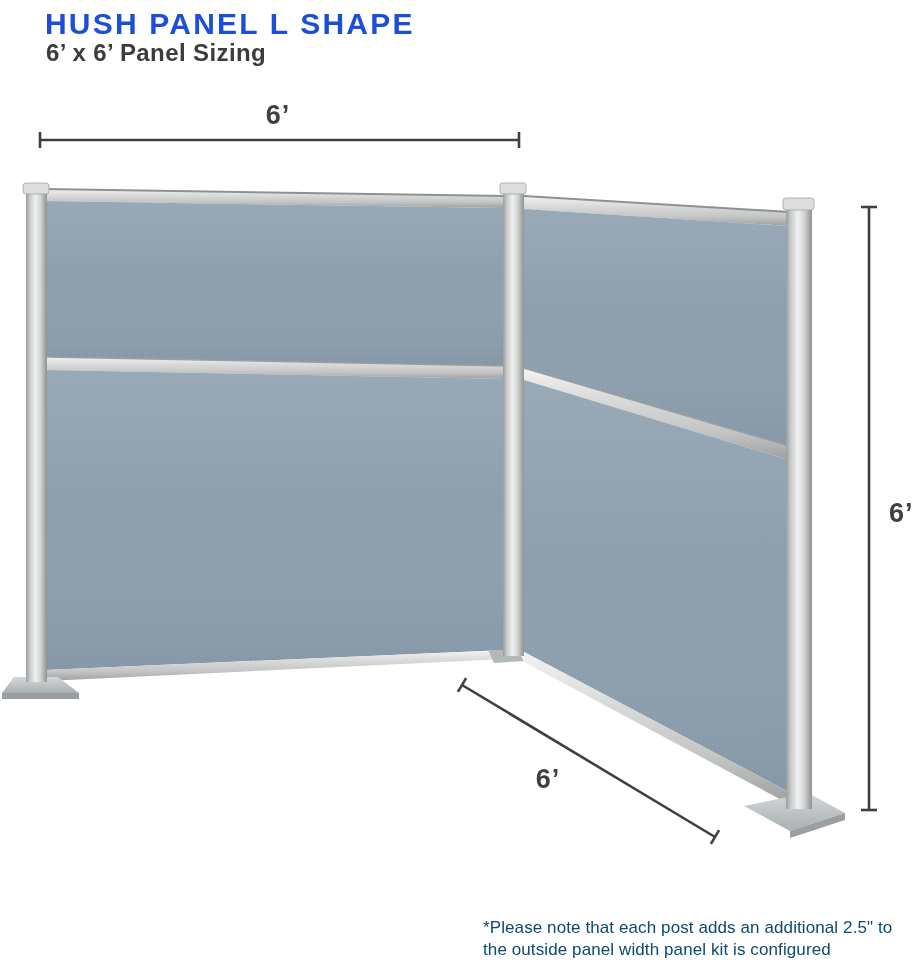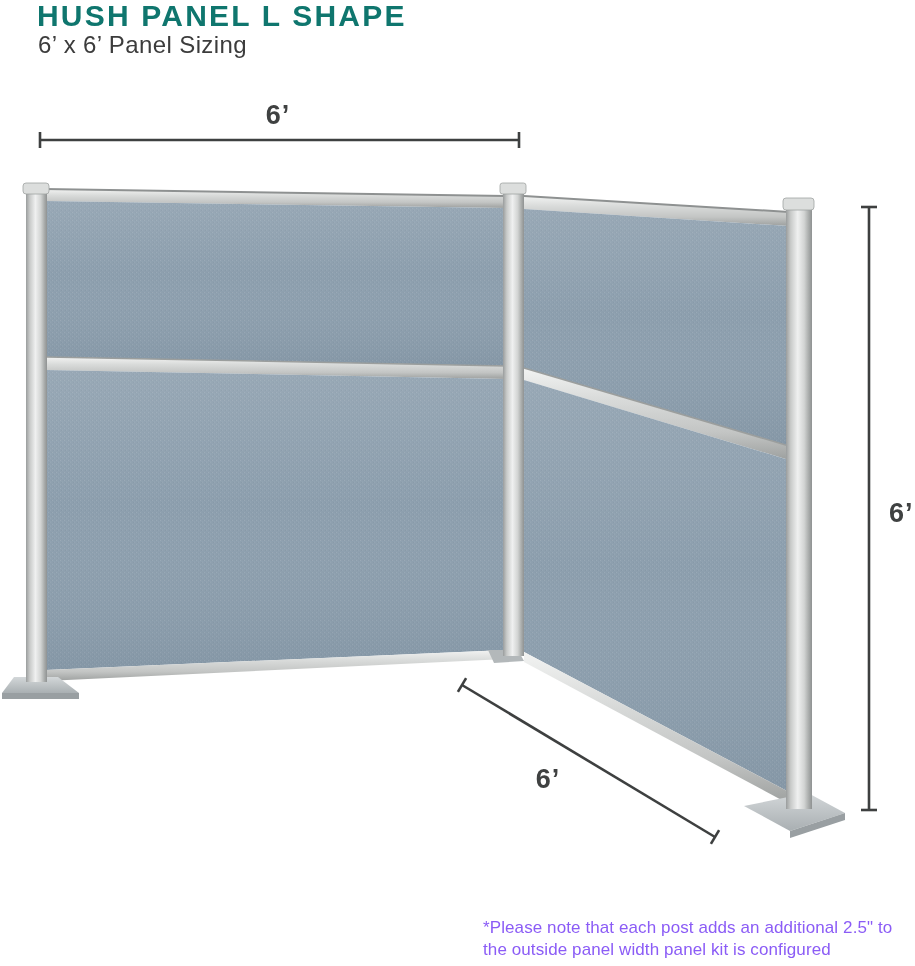--- a/index.html
+++ b/index.html
@@ -4,32 +4,32 @@
 <style>
   html,body{margin:0;padding:0;background:#ffffff;}
   .page{
     position:relative;
     width:915px;height:966px;
     background:#ffffff;
     overflow:hidden;
     font-family:"Liberation Sans", sans-serif;
   }
   .title{
-    position:absolute;left:37px;top:1px;margin:0;
+    position:absolute;left:37px;top:1px;margin:8px;
     font-size:30px;font-weight:700;letter-spacing:2.2px;
-    color:#0f766e;line-height:1;
+    color:#1d4ed8;line-height:1;
   }
   .subtitle{
-    position:absolute;left:38px;top:32px;margin:0;
-    font-size:24px;font-weight:400;letter-spacing:0.4px;
+    position:absolute;left:38px;top:32px;margin:8px;
+    font-size:24px;font-weight:700;letter-spacing:0.4px;
     color:#3c3c3c;line-height:1.1;
   }
   .footnote{
     position:absolute;left:483px;top:917px;
-    font-size:17px;line-height:1.32;color:#8b5cf6;
+    font-size:17px;line-height:1.32;color:#0c4a6e;
     font-weight:400;letter-spacing:0.1px;
   }
   .footnote div{white-space:nowrap;}
   svg.scene{position:absolute;left:0;top:0;display:block;}
   .dim-line{stroke:#3e4040;stroke-width:2.6;fill:none;stroke-linecap:butt;}
   .dim-label{
     font-family:"Liberation Sans", sans-serif;
     font-size:27px;font-weight:700;fill:#3f4141;letter-spacing:1px;
   }
 </style>

